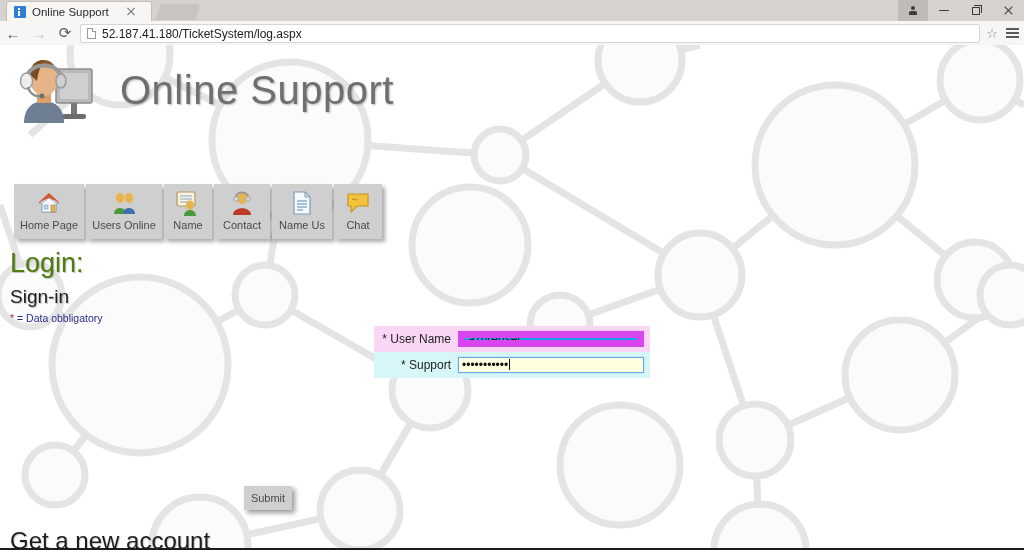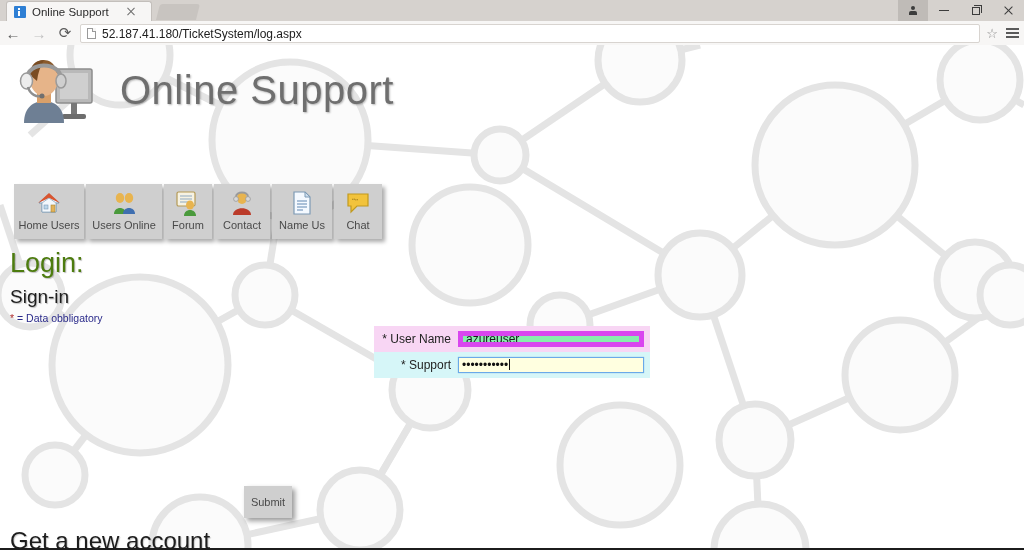--- a/index.html
+++ b/index.html
@@ -238,43 +238,43 @@
     padding: 6px 7px 6px 4px !important;
     color: #222; font-size: 12px; white-space: nowrap;
   }
   .cell-field { padding: 5px 6px 5px 0 !important; }
   .txtinput {
     width: 186px; height: 16px;
     box-sizing: border-box;
     font-family: "Liberation Sans", sans-serif;
     font-size: 12px; color: #1a1a1a;
     padding: 0 3px;
-    background: #86efac;
-    border: 5px solid #d946ef;
+    background: #0ea5e9;
+    border: 7px solid #d946ef;
     outline: none;
     display: block;
   }
   .txtinput.focused {
     border: 1px solid #6aa9e9;
     background: #ffffe0;
     box-shadow: 0 0 1px rgba(70,140,220,0.6);
   }
   .pw-dots {
     letter-spacing: 0px; font-size: 12px; color: #101010;
     display: inline-block; line-height: 14px;
   }
   .caret {
     display: inline-block; width: 1px; height: 11px;
     background: #111; vertical-align: -1px; margin-left: 1px;
   }
 
   
   .submit-btn {
     position: absolute; left: 244px; top: 441px;
-    width: 48px; height: 32px;
+    width: 48px; height: 24px;
     background: #cfcfcf;
     border: none;
     box-shadow: 3px 3px 5px rgba(0,0,0,0.4);
     font-family: "Liberation Sans", sans-serif;
     font-size: 11px; color: #4a4a4a;
     cursor: pointer;
     display: flex; align-items: center; justify-content: center;
   }
 
   
@@ -426,21 +426,21 @@
     <div class="navbar">
 
       <div class="navitem" style="width:70px">
         <svg class="ni-icon" viewBox="0 0 26 26">
           <path d="M3 13 L13 4 L23 13 L20 13 L20 22 L6 22 L6 13 Z" fill="#eef3f8" stroke="#7d9ab5" stroke-width="1"></path>
           <path d="M2 13 L13 3 L24 13 L13 8 Z" fill="#d9552f"></path>
           <path d="M6 13 L13 8 L20 13 L20 22 L6 22 Z" fill="#f4f8fc" stroke="#8fa9c0" stroke-width="0.8"></path>
           <rect x="15" y="15" width="4" height="7" fill="#e3b25a" stroke="#a98536" stroke-width="0.6"></rect>
           <rect x="8" y="15" width="4" height="4" fill="#bcd6ea" stroke="#7d9ab5" stroke-width="0.6"></rect>
         </svg>
-        <span class="ni-label">Home Users</span>
+        <span class="ni-label">Home Page</span>
       </div>
 
       <div class="navitem" style="width:76px">
         <svg class="ni-icon" viewBox="0 0 26 26">
           <ellipse cx="9" cy="8" rx="4.2" ry="5" fill="#e8b44f"></ellipse>
           <path d="M3 24 C3 16 15 16 15 24 Z" fill="#4a9a3c"></path>
           <ellipse cx="18" cy="8" rx="4.2" ry="5" fill="#e8b44f"></ellipse>
           <path d="M12 24 C12 16 24 16 24 24 Z" fill="#3f6fb0"></path>
         </svg>
         <span class="ni-label">Users Online</span>
@@ -448,21 +448,21 @@
 
       <div class="navitem" style="width:48px">
         <svg class="ni-icon" viewBox="0 0 26 26">
           <rect x="2" y="2" width="18" height="14" rx="1.5" fill="#f6f2e3" stroke="#b59a55" stroke-width="1.2"></rect>
           <line x1="5" y1="6" x2="17" y2="6" stroke="#8fa9c0" stroke-width="1"></line>
           <line x1="5" y1="9" x2="17" y2="9" stroke="#8fa9c0" stroke-width="1"></line>
           <line x1="5" y1="12" x2="13" y2="12" stroke="#8fa9c0" stroke-width="1"></line>
           <ellipse cx="15" cy="15" rx="4" ry="4.6" fill="#e8b44f"></ellipse>
           <path d="M9 26 C9 18 21 18 21 26 Z" fill="#4a9a3c"></path>
         </svg>
-        <span class="ni-label">Forum</span>
+        <span class="ni-label">Name</span>
       </div>
 
       <div class="navitem" style="width:56px">
         <svg class="ni-icon" viewBox="0 0 26 26">
           <ellipse cx="13" cy="8" rx="5" ry="6" fill="#e8b44f"></ellipse>
           <path d="M7 7 C7 1 19 1 19 7" fill="none" stroke="#9a9a9a" stroke-width="2"></path>
           <circle cx="7" cy="9" r="2.4" fill="#d8d8d8" stroke="#9a9a9a" stroke-width="0.8"></circle>
           <circle cx="19" cy="9" r="2.4" fill="#d8d8d8" stroke="#9a9a9a" stroke-width="0.8"></circle>
           <path d="M4 25 C4 16 22 16 22 25 Z" fill="#bb3b2a"></path>
         </svg>

